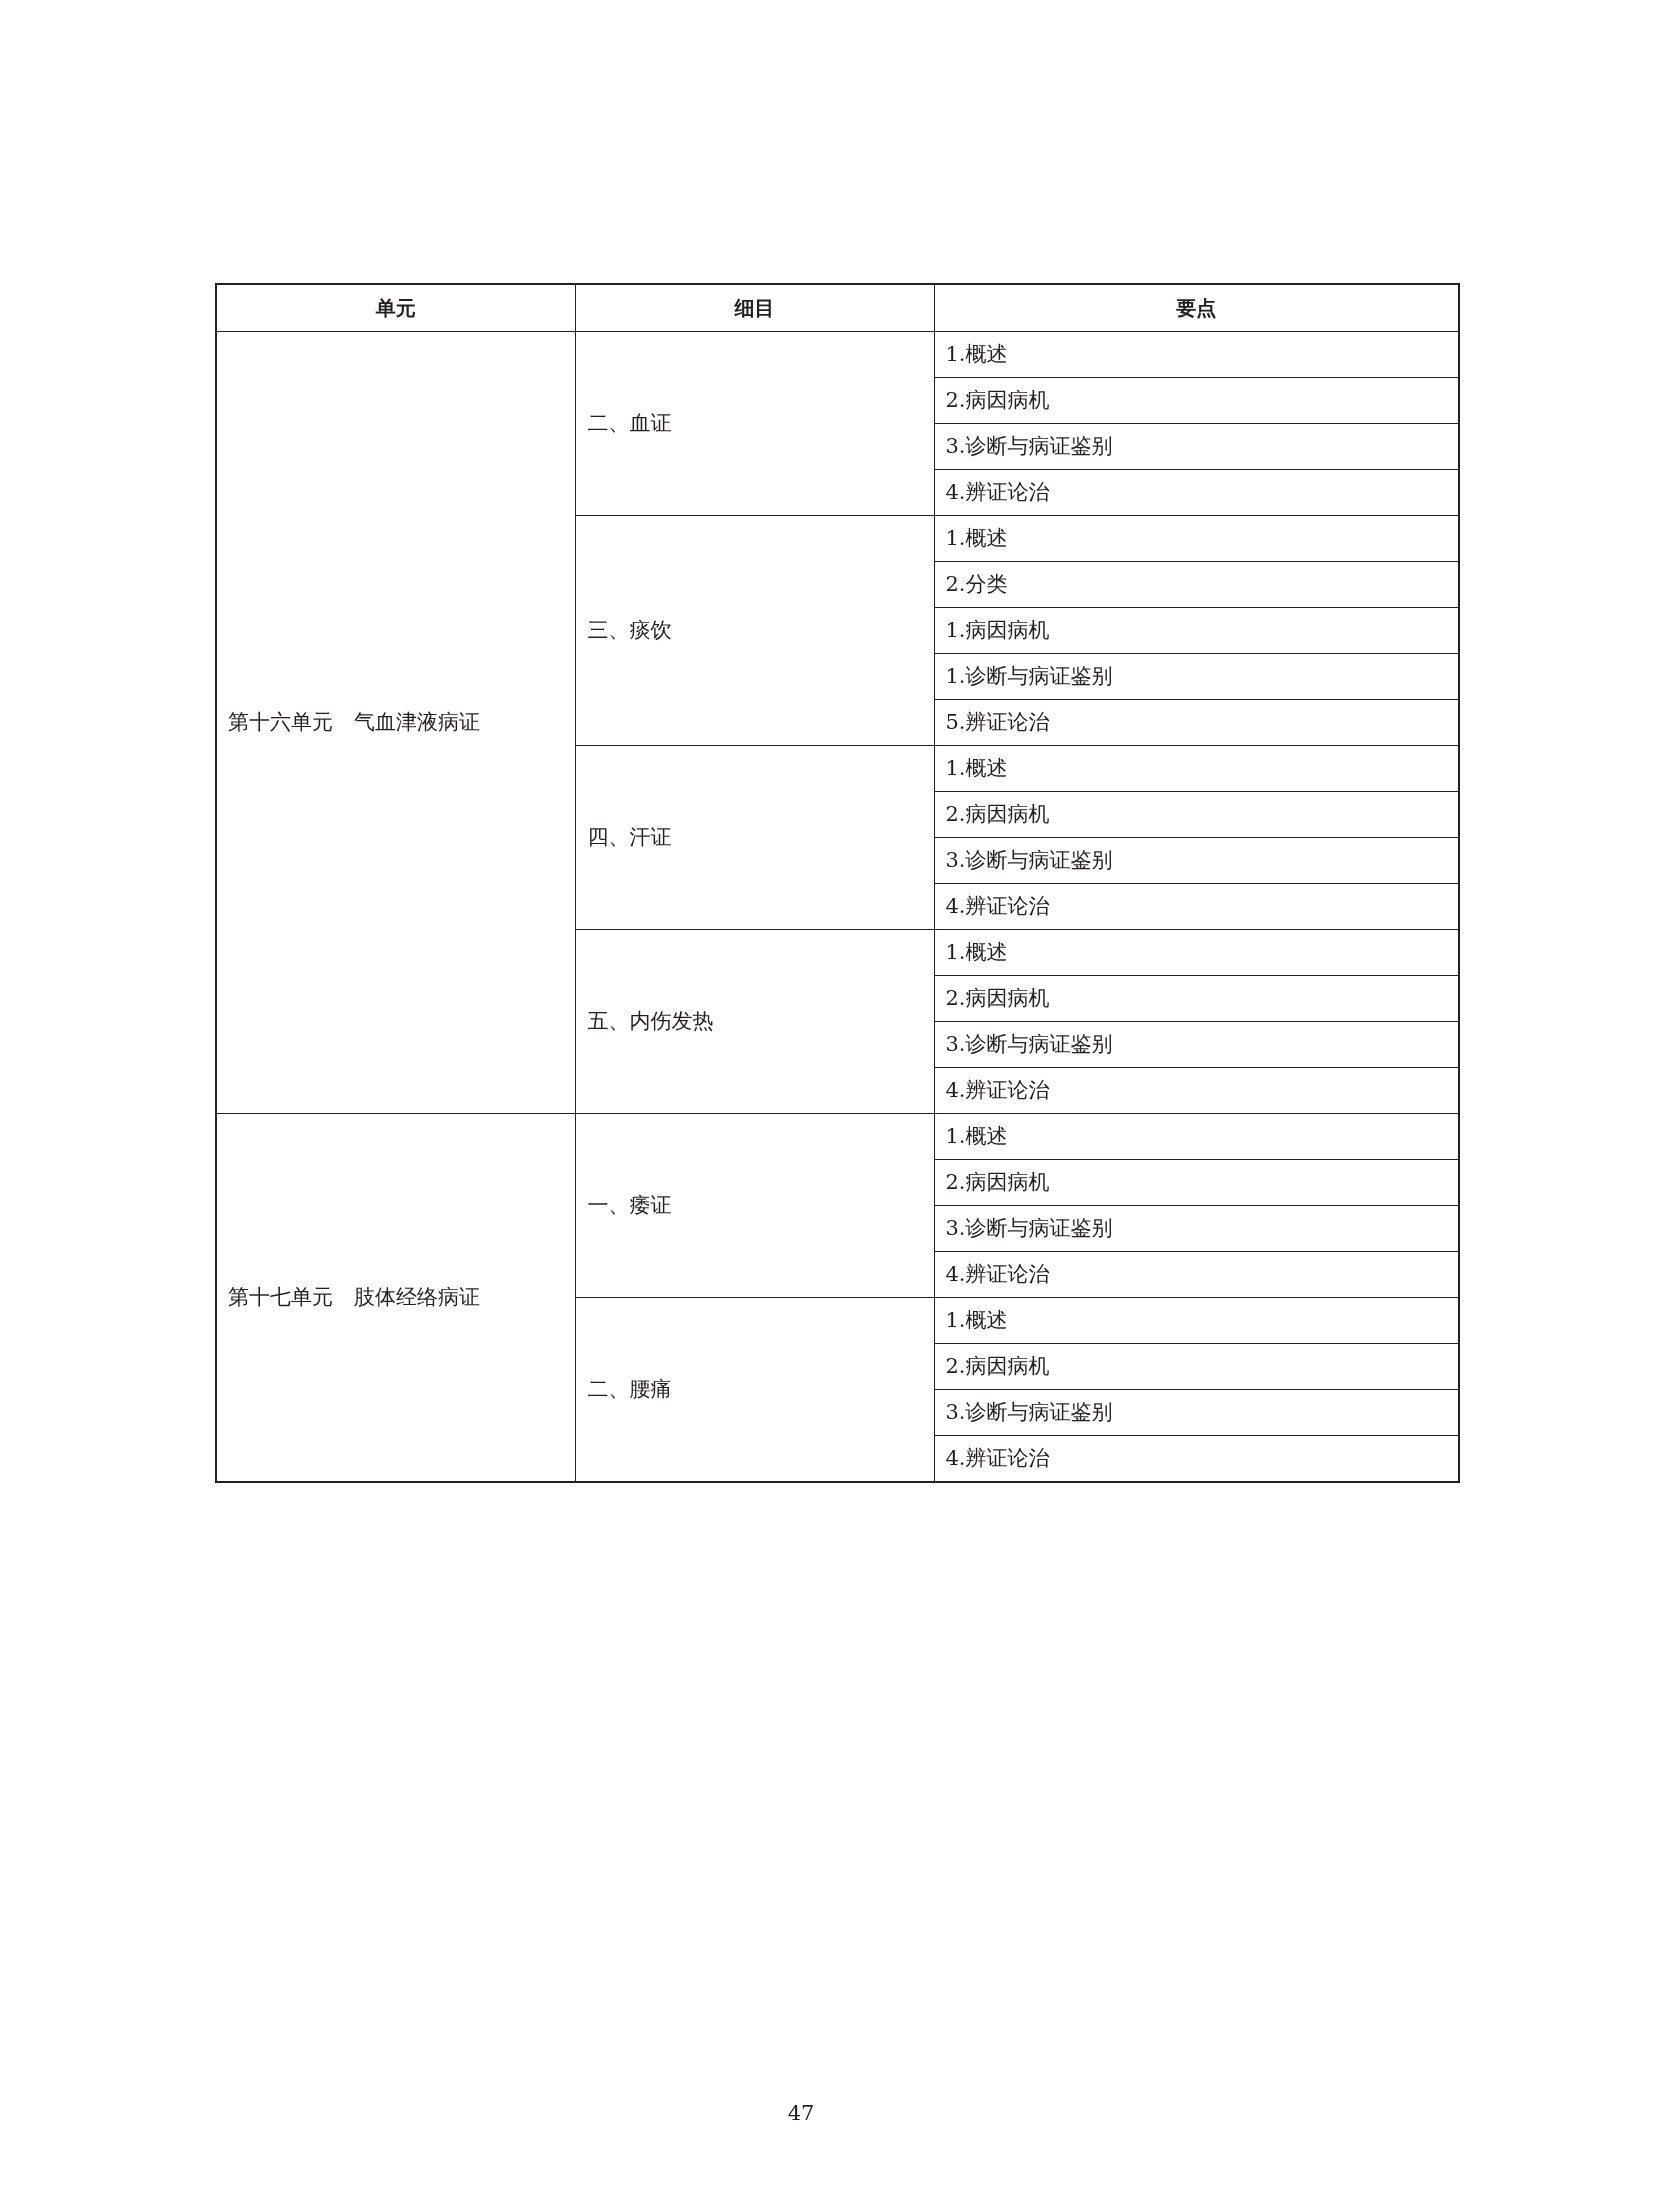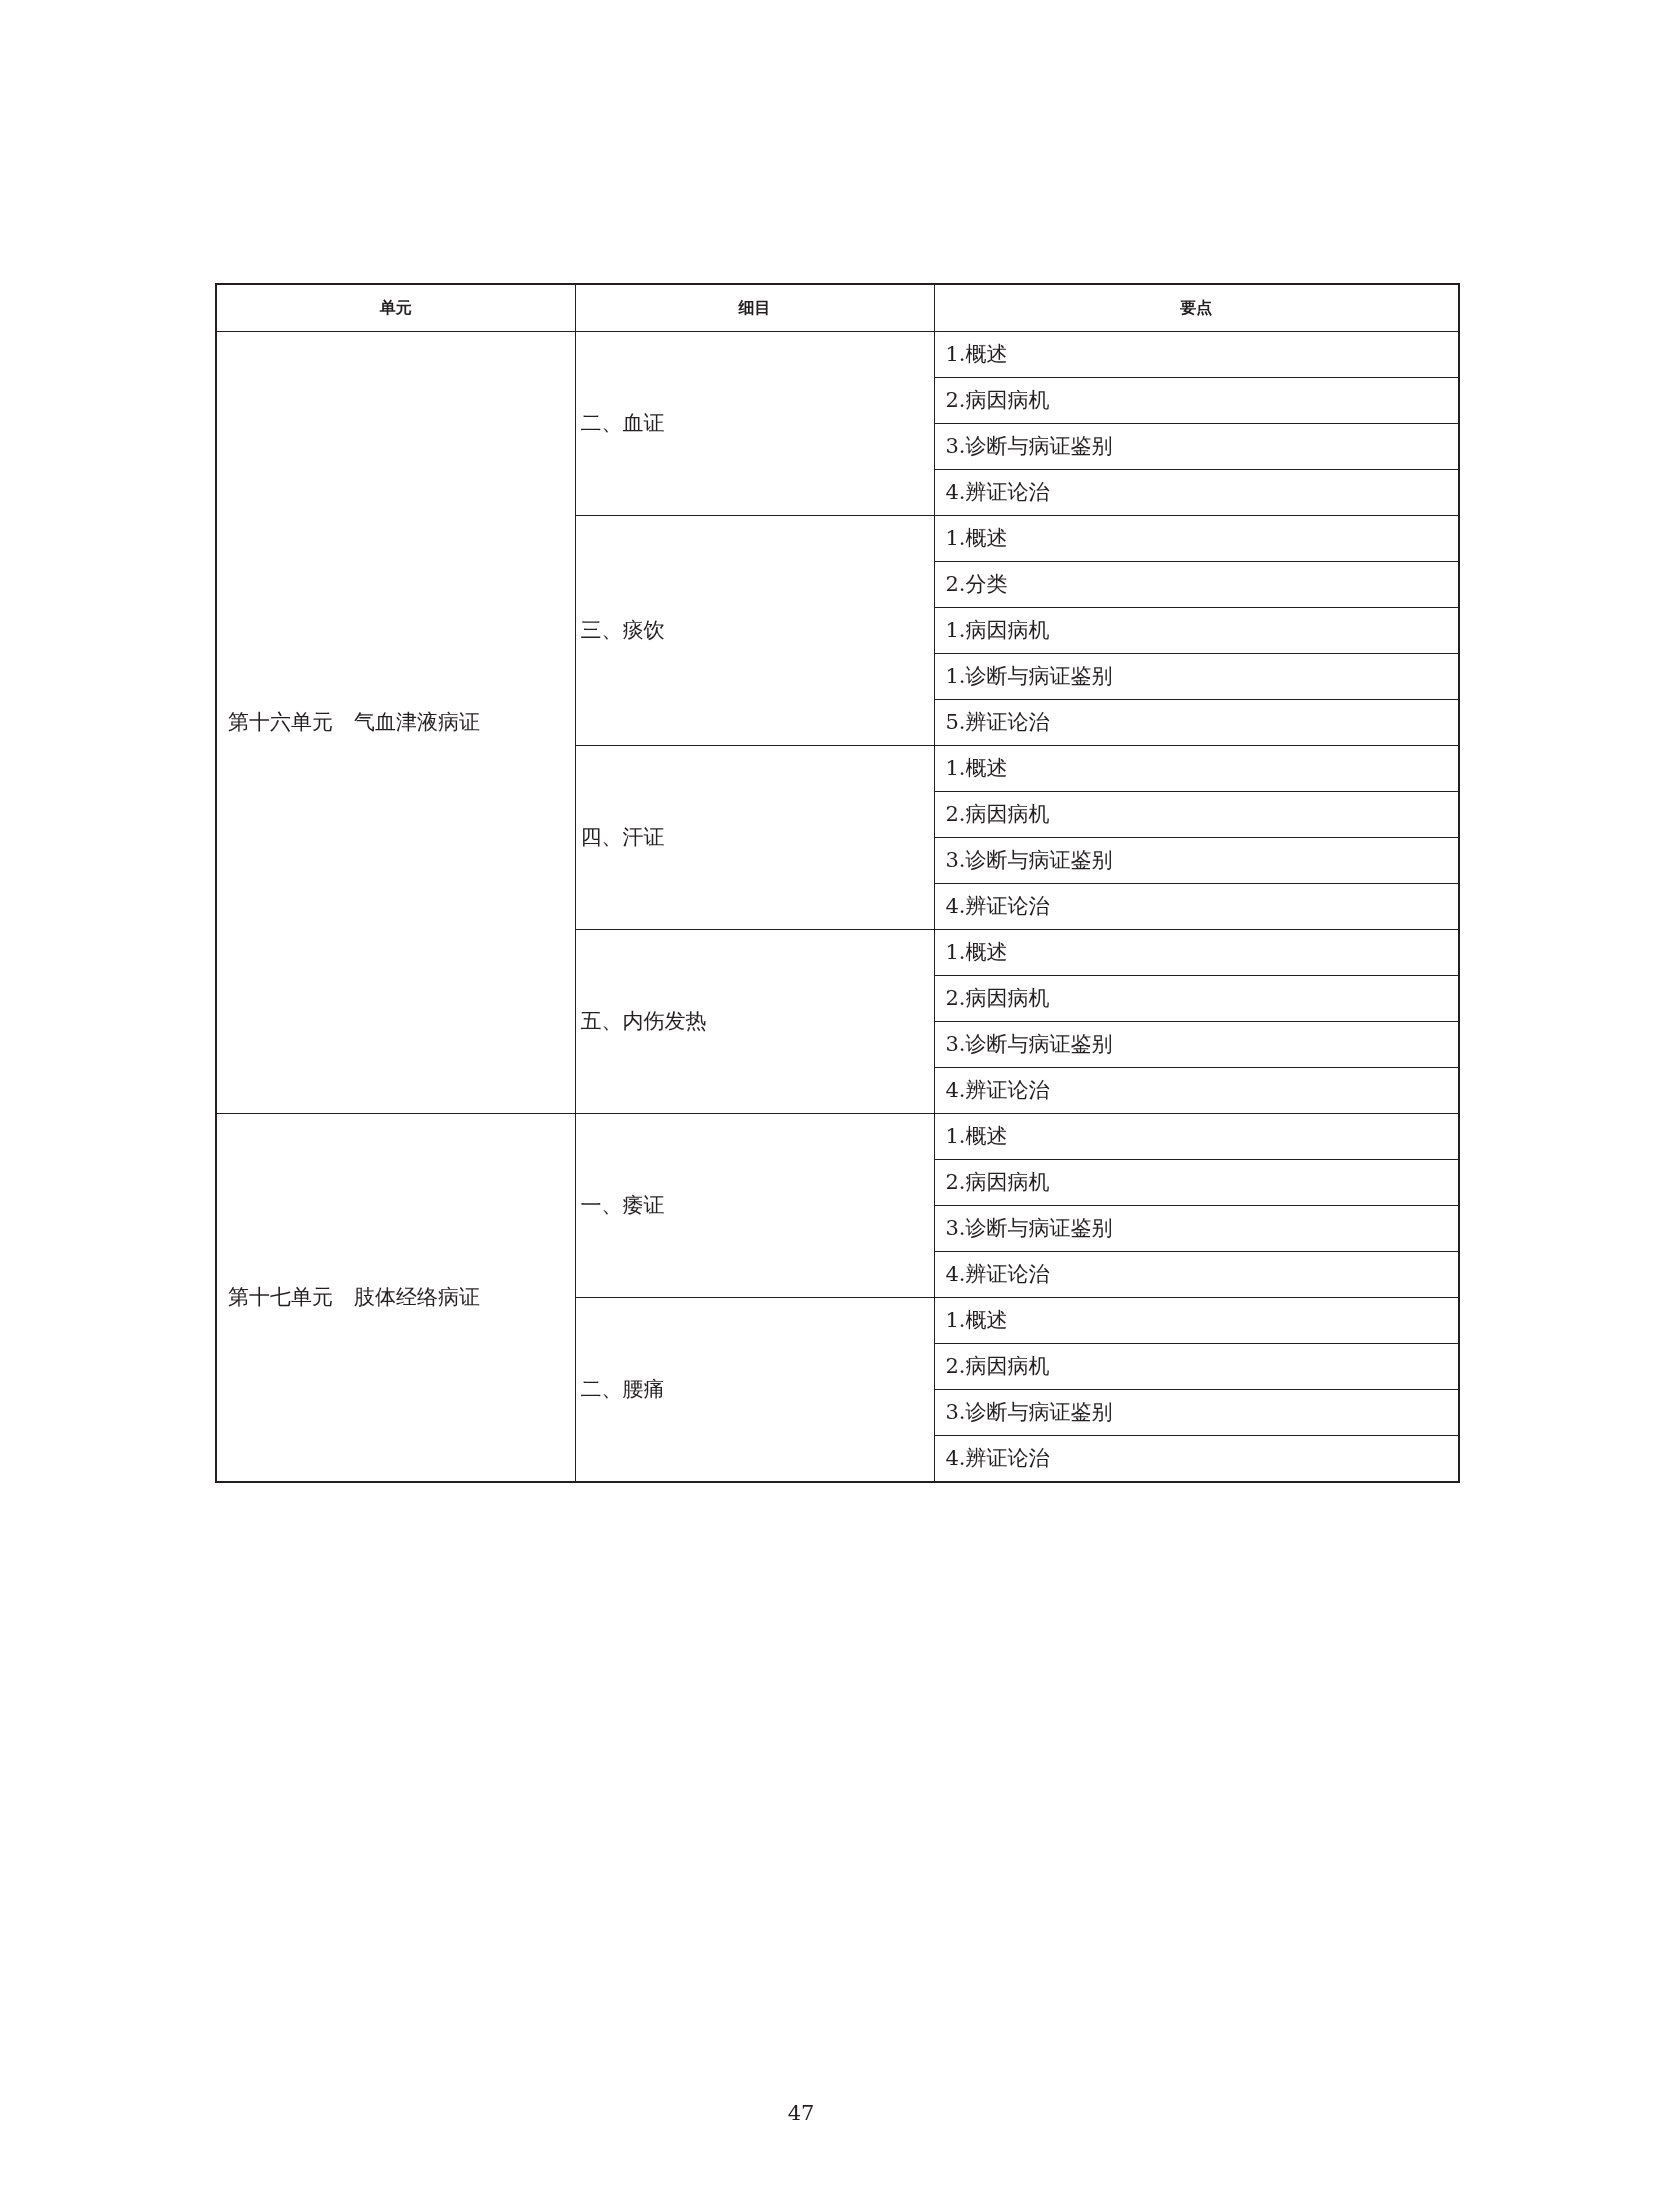--- a/index.html
+++ b/index.html
@@ -1,22 +1,22 @@
 <!DOCTYPE html>
 <html><head>
 <meta charset="utf-8">
 <style>
   html, body { margin: 0; padding: 0; background: #ffffff; }
   body { width: 1672px; height: 2199px; position: relative; font-family: "DejaVu Serif", "Liberation Serif", serif; color: #231f20; }
   .tbl { position: absolute; left: 215px; top: 283px; width: 1244px; border-collapse: collapse; border: 2.9px solid #231f20; table-layout: fixed; }
   .tbl th, .tbl td { border: 1.9px solid #231f20; padding: 0; font-size: 21px; line-height: 1; }
-  .tbl th { height: 46px; font-family: "DejaVu Sans", "Liberation Sans", sans-serif; font-weight: bold; font-size: 16px; text-align: center; }
+  .tbl th { height: 46px; font-family: "DejaVu Sans", "Liberation Sans", sans-serif; font-weight: bold; font-size: 20px; text-align: center; }
   .tbl td { height: 45px; text-align: left; }
   .tbl td.unit { padding-left: 11px; vertical-align: middle; }
-  .tbl td.item { padding-left: 5px; vertical-align: middle; }
+  .tbl td.item { padding-left: 12px; vertical-align: middle; }
   .tbl td.point { padding-left: 11px; }
   .col1 { width: 359px; }
   .col2 { width: 359px; }
   .col3 { width: 525px; }
   .page-num { position: absolute; left: 0; width: 1602px; top: 2101px; text-align: center; font-size: 21px; font-family: "DejaVu Serif", "Liberation Serif", serif; }
 </style>
 </head>
 <body>
 
 <table class="tbl">

